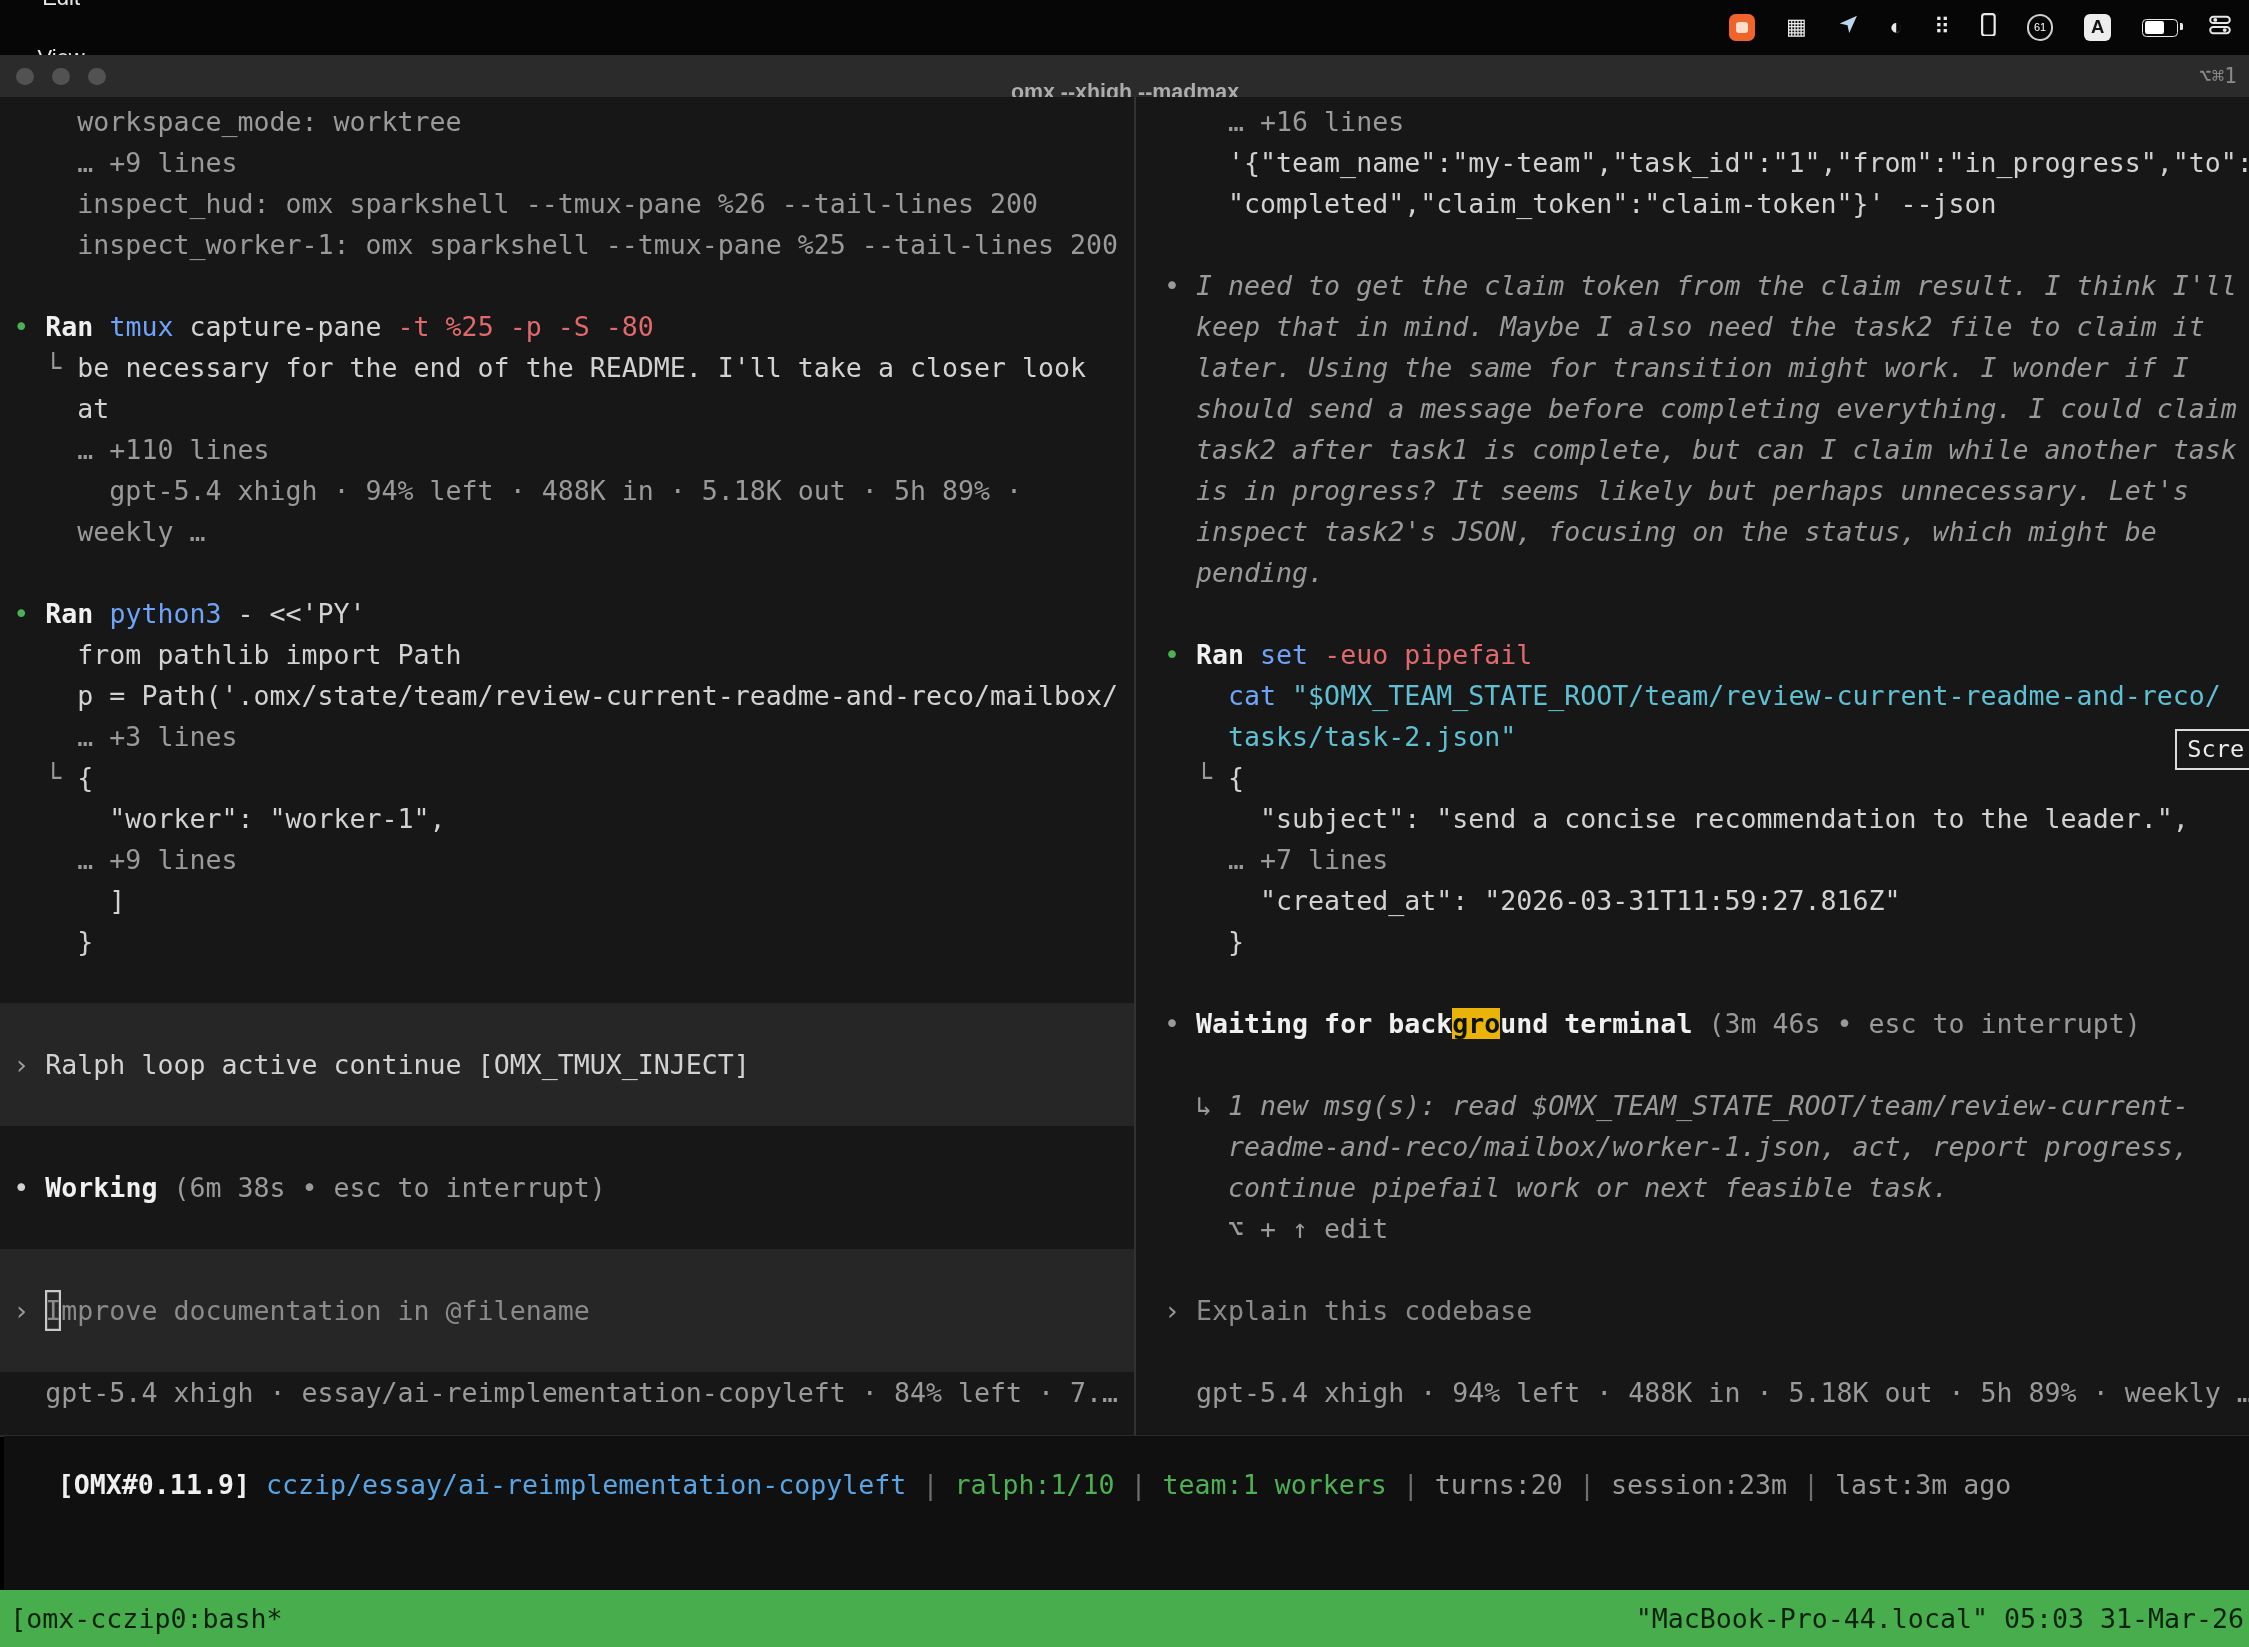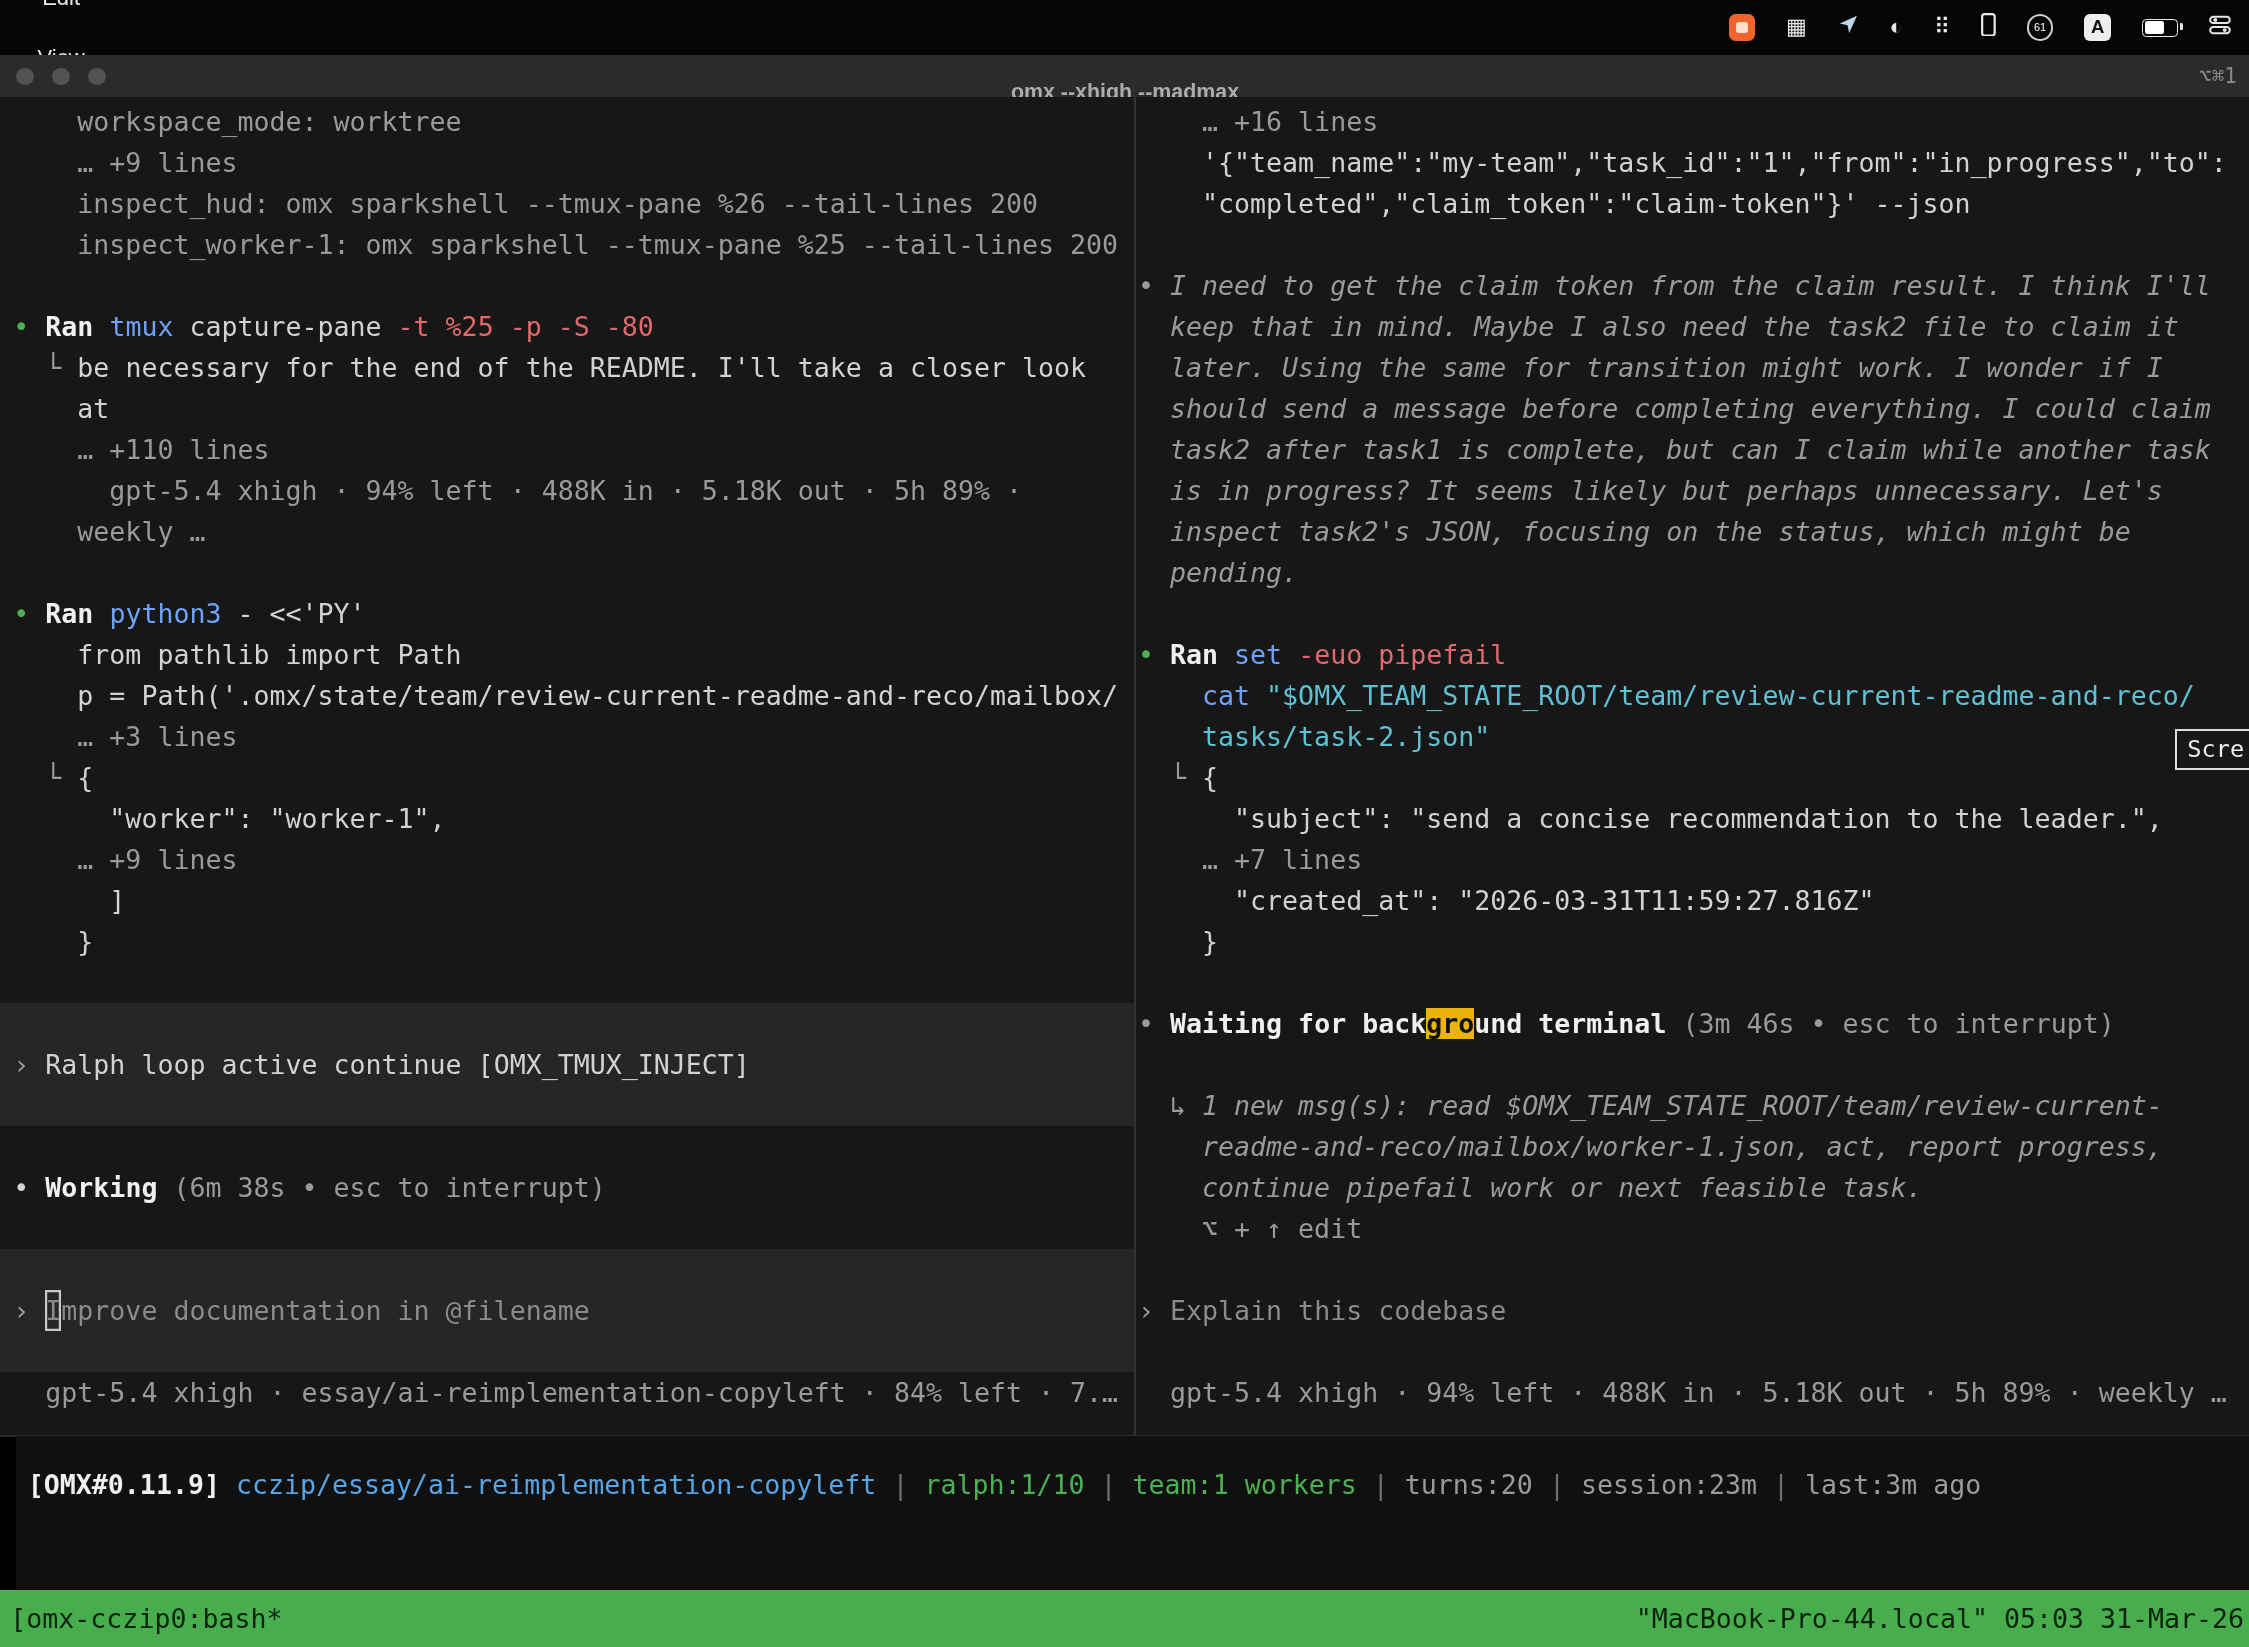--- a/index.html
+++ b/index.html
@@ -36,21 +36,21 @@
 
   
   .term{position:absolute;top:97px;left:0;right:0;height:1338px;background:#171717;}
   .pane{position:absolute;top:0;height:100%;overflow:hidden;padding-top:3.7px;box-sizing:border-box;}
   .pane-left{left:0;width:1134px;}
   .pane-right{left:1136px;right:0;}
   .vdiv{position:absolute;left:1134px;top:0;width:2.2px;height:100%;background:#323232;}
   .hdiv{position:absolute;top:1435px;left:0;right:0;height:1.5px;background:#2a2a2a;}
 
   .line{height:41px;line-height:41px;font-size:26.6px;white-space:pre;overflow:hidden;padding-left:13.3px;}
-  .pane-right .line{padding-left:2px;}
+  .pane-right .line{padding-left:28px;}
   .line.band{background:#262626;}
 
   .c-g{color:#9a9a9a;}
   .c-l{color:#d2d2d2;}
   .c-b{color:#f0f0f0;font-weight:bold;}
   .c-cmd{color:#6ea3f7;}
   .c-arg{color:#e0696d;}
   .c-str{color:#5fc0d4;}
   .c-grn{color:#4db052;}
   .c-it{color:#9a9a9a;font-style:italic;}
@@ -59,21 +59,21 @@
   .c-sep{color:#6f6f6f;}
   .c-hl{background:#eab308;color:#0d120d;font-weight:bold;}
   .c-cur{display:inline-block;width:1ch;box-shadow:inset 0 0 0 2.2px #c8c8c8;color:#8b8b8b;}
 
   
   .screen-overlay{position:absolute;top:729px;right:0;height:37px;background:#181818;
                   border:2.2px solid #dcdcdc;border-right:none;color:#ececec;font-size:23.6px;
                   line-height:37px;padding:0 5.9px 0 10.3px;}
 
   
-  .status-area{position:absolute;top:1436px;left:16px;right:0;height:154px;background:#101010;}
+  .status-area{position:absolute;top:1436px;left:4px;right:0;height:154px;background:#101010;padding-left:42px;}
   .omx{padding-top:28px;}
   .omx .line{padding-left:11.8px;}
   .tmuxbar{position:absolute;bottom:0;left:0;right:0;height:58px;background:#47ad4d;color:#0b230d;
            font-size:26.6px;line-height:58px;white-space:pre;}
   .tmux-left{position:absolute;left:10.3px;top:0;}
   .tmux-right{position:absolute;right:5.9px;top:0;}
 </style>
 </head>
 <body>
 

